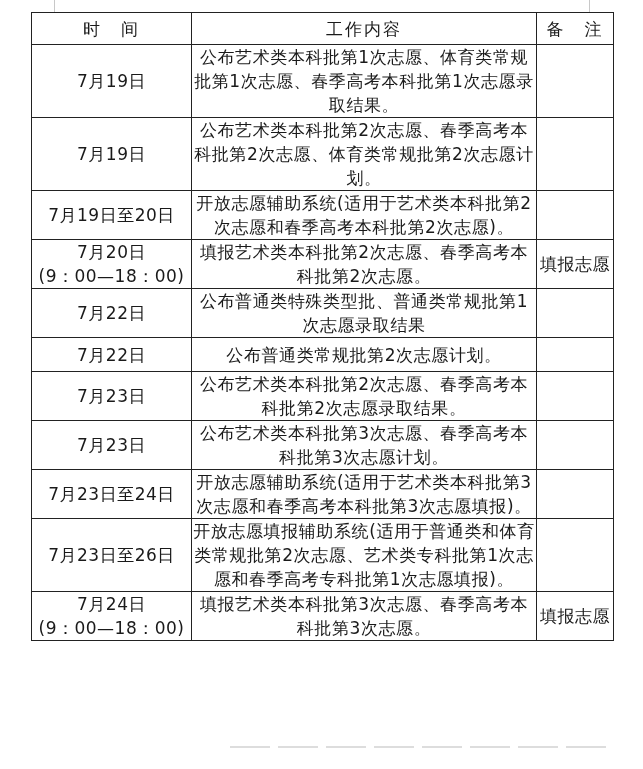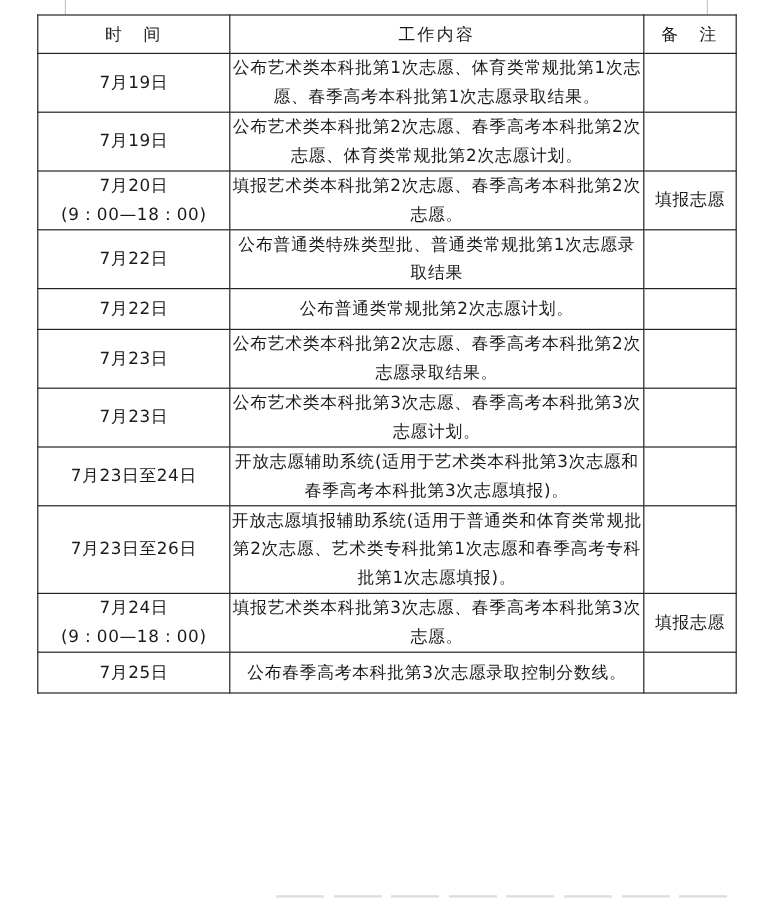--- a/index.html
+++ b/index.html
@@ -8,21 +8,21 @@
     font-family: "DejaVu Sans", sans-serif; color: #1a1a1a;
   }
   .page-edge-left { position: absolute; left: 54px; top: 0; width: 1px; height: 12px; background: #c8c8c8; }
   .page-edge-right { position: absolute; left: 589px; top: 0; width: 1px; height: 12px; background: #c8c8c8; }
   table.schedule {
     position: absolute; left: 31px; top: 12px;
     border-collapse: collapse; width: 582px; table-layout: fixed;
   }
   table.schedule td, table.schedule th {
     border: 1px solid #222; padding: 0; font-weight: normal;
-    font-size: 14px; line-height: 24px; vertical-align: middle; margin-top: 14px;
+    font-size: 17px; line-height: 24px; vertical-align: middle; margin-top: 14px;
   }
   col.c1 { width: 160px; } col.c2 { width: 345px; } col.c3 { width: 77px; }
   th { height: 31px; text-align: center; font-size: 13px; letter-spacing: 2px; }
   td.time { text-align: center; letter-spacing: 0.5px; }
   td.content { text-align: center; padding: 0 4px 0 6px; letter-spacing: 0.6px; }
   td.note { text-align: center; letter-spacing: 0.5px; }
   .time-line { display: block; }
   .bottom-mark { position: absolute; left: 230px; top: 746px; width: 380px; height: 2px;
     background: repeating-linear-gradient(90deg, #ddd 0 40px, #fff 40px 48px); }
 </style>
@@ -51,20 +51,27 @@
           <span class="time-line">7月19日</span>
         </td>
     <td class="content"><span>公布艺术类本科批第1次志愿、体育类常规批第1次志愿、春季高考本科批第1次志愿录取结果。</span></td>
     <td class="note"><span></span></td>
   </tr>
       <tr style="height: 49px;">
     <td class="time">
           <span class="time-line">7月19日</span>
         </td>
     <td class="content"><span>公布艺术类本科批第2次志愿、春季高考本科批第2次志愿、体育类常规批第2次志愿计划。</span></td>
+    <td class="note"><span></span></td>
+  </tr>
+      <tr style="height: 49px;">
+    <td class="time">
+          <span class="time-line">7月19日至20日</span>
+        </td>
+    <td class="content"><span>开放志愿辅助系统(适用于艺术类本科批第2次志愿和春季高考本科批第2次志愿)。</span></td>
     <td class="note"><span></span></td>
   </tr>
       <tr style="height: 49px;">
     <td class="time">
           <span class="time-line">7月20日</span>
           <span class="time-line">(9：00—18：00)</span>
         </td>
     <td class="content"><span>填报艺术类本科批第2次志愿、春季高考本科批第2次志愿。</span></td>
     <td class="note"><span>填报志愿</span></td>
   </tr>
@@ -111,23 +118,16 @@
     <td class="note"><span></span></td>
   </tr>
       <tr style="height: 49px;">
     <td class="time">
           <span class="time-line">7月24日</span>
           <span class="time-line">(9：00—18：00)</span>
         </td>
     <td class="content"><span>填报艺术类本科批第3次志愿、春季高考本科批第3次志愿。</span></td>
     <td class="note"><span>填报志愿</span></td>
   </tr>
-      <tr style="height: 34px;">
-    <td class="time">
-          <span class="time-line">7月25日</span>
-        </td>
-    <td class="content"><span>公布春季高考本科批第3次志愿录取控制分数线。</span></td>
-    <td class="note"><span></span></td>
-  </tr>
     </tbody>
 </table>
 
 <div class="bottom-mark"></div>
 
 </body></html>

